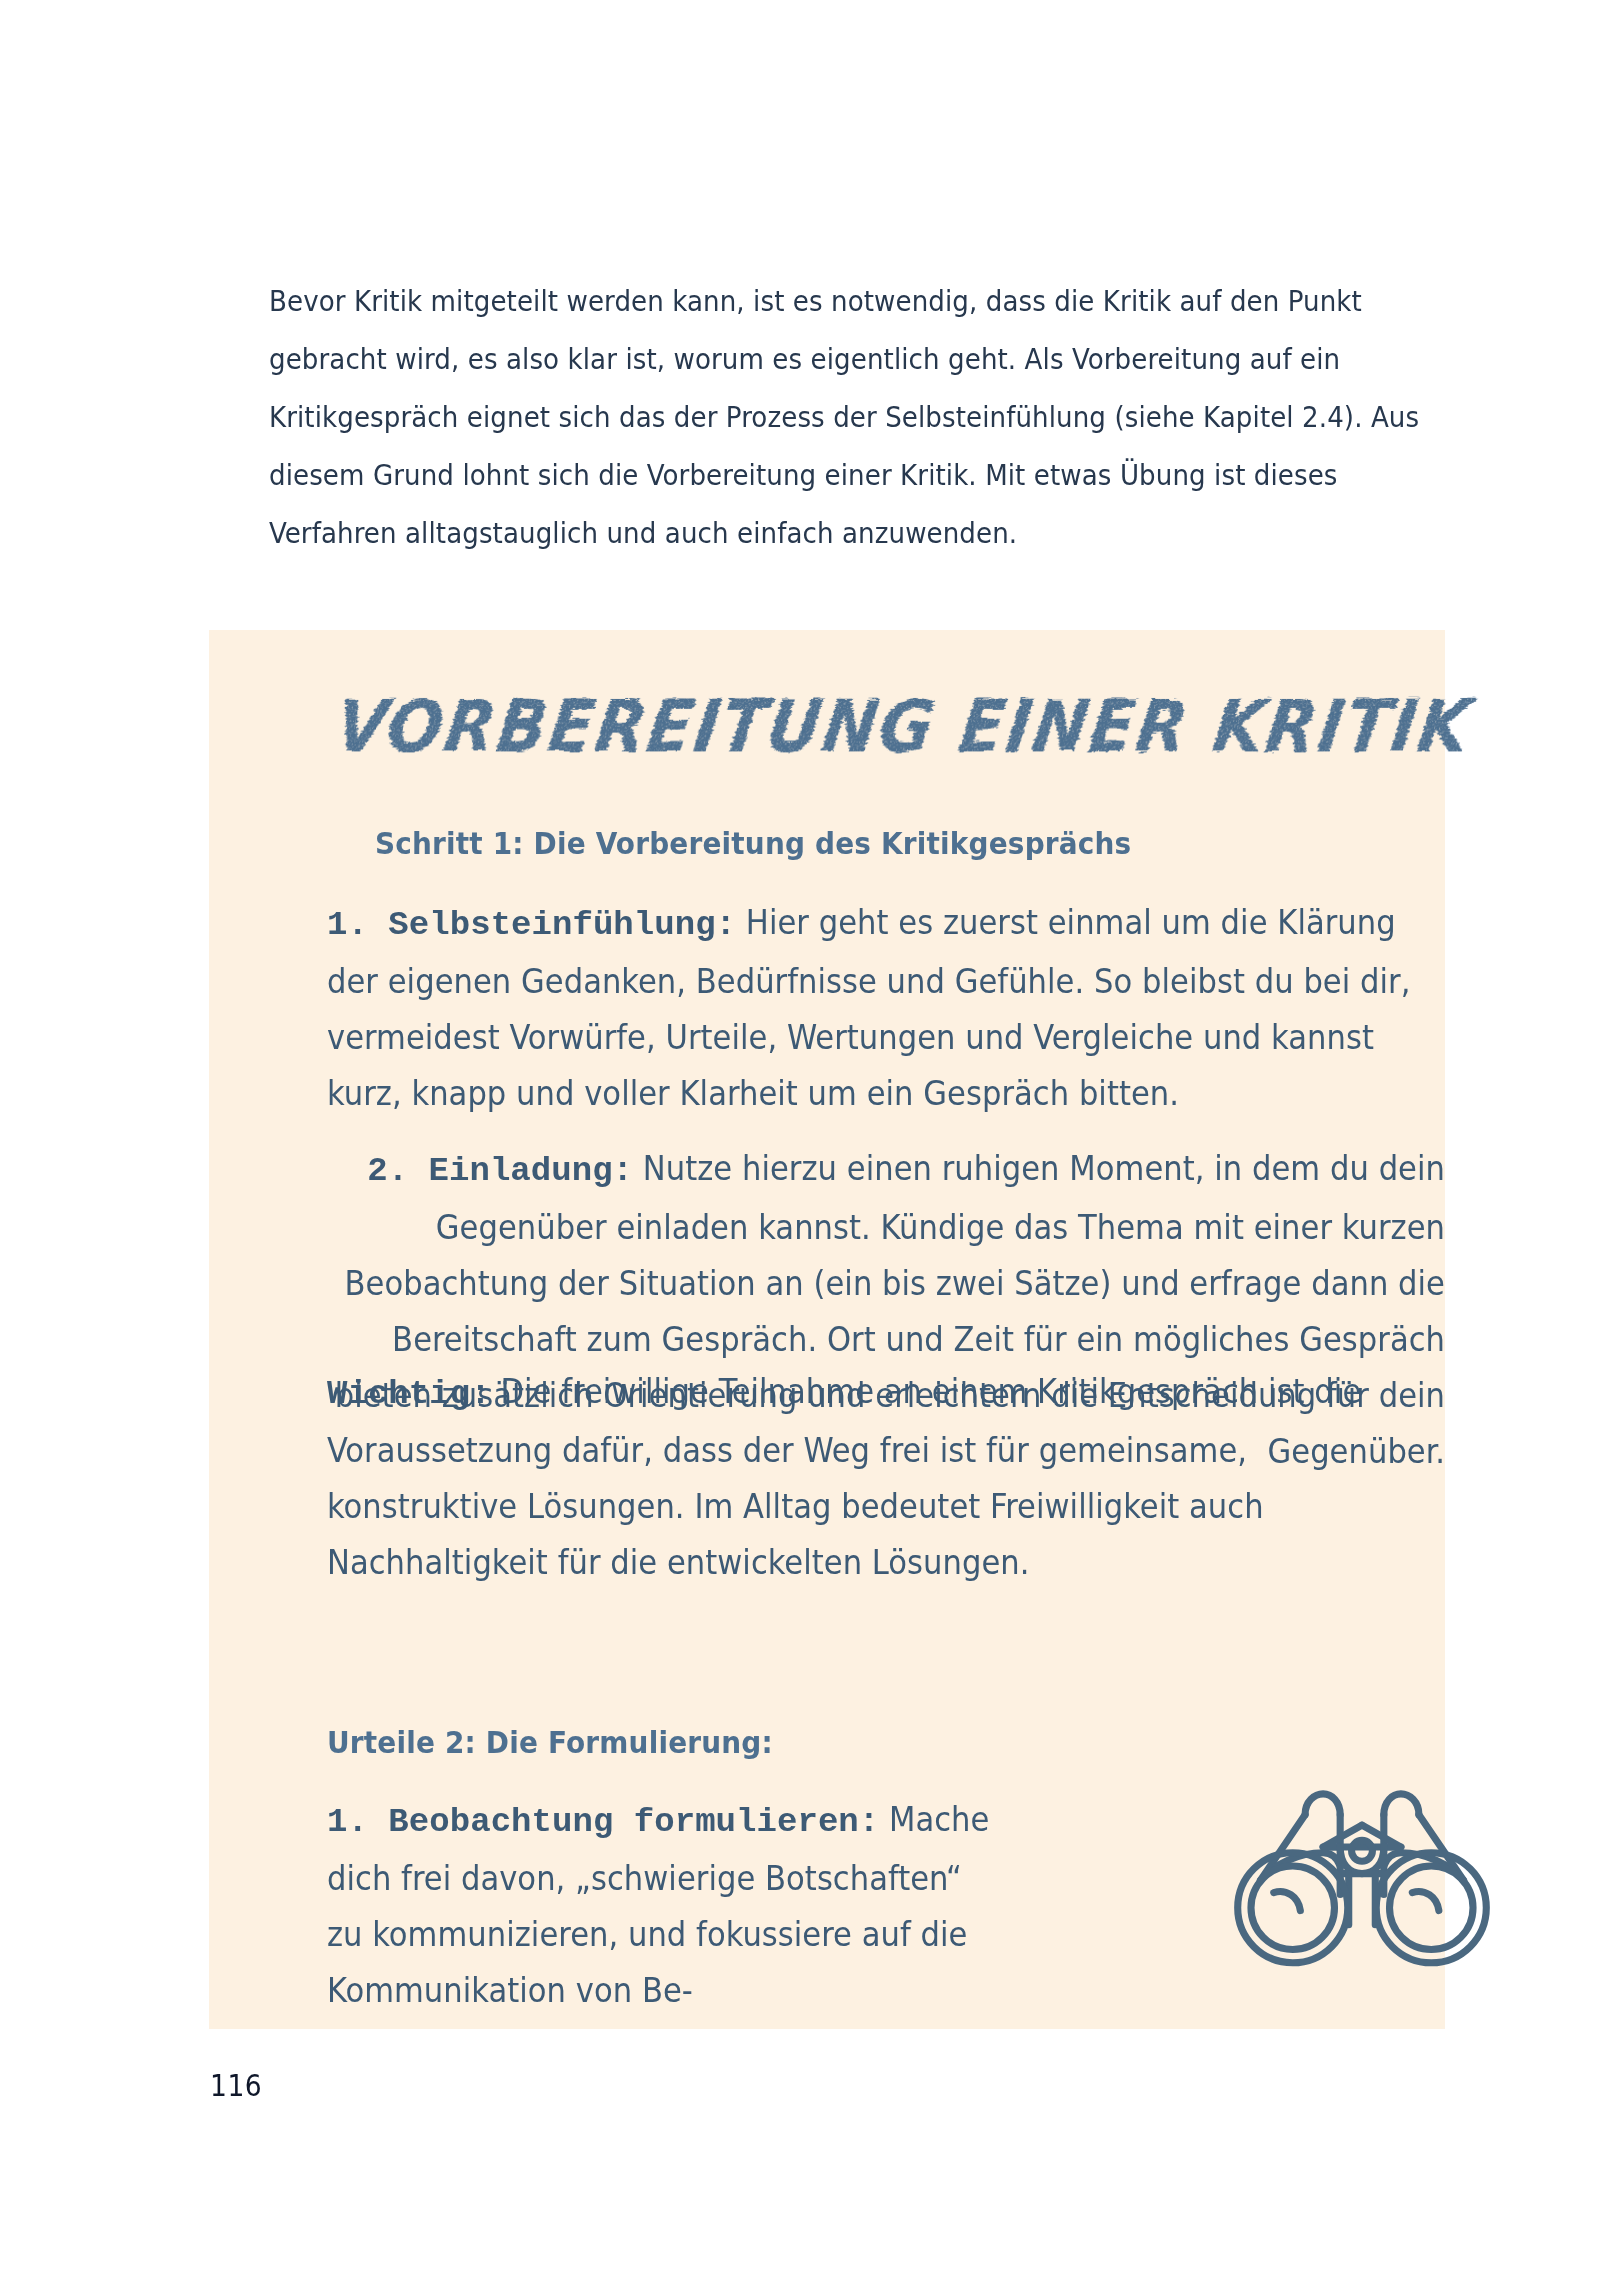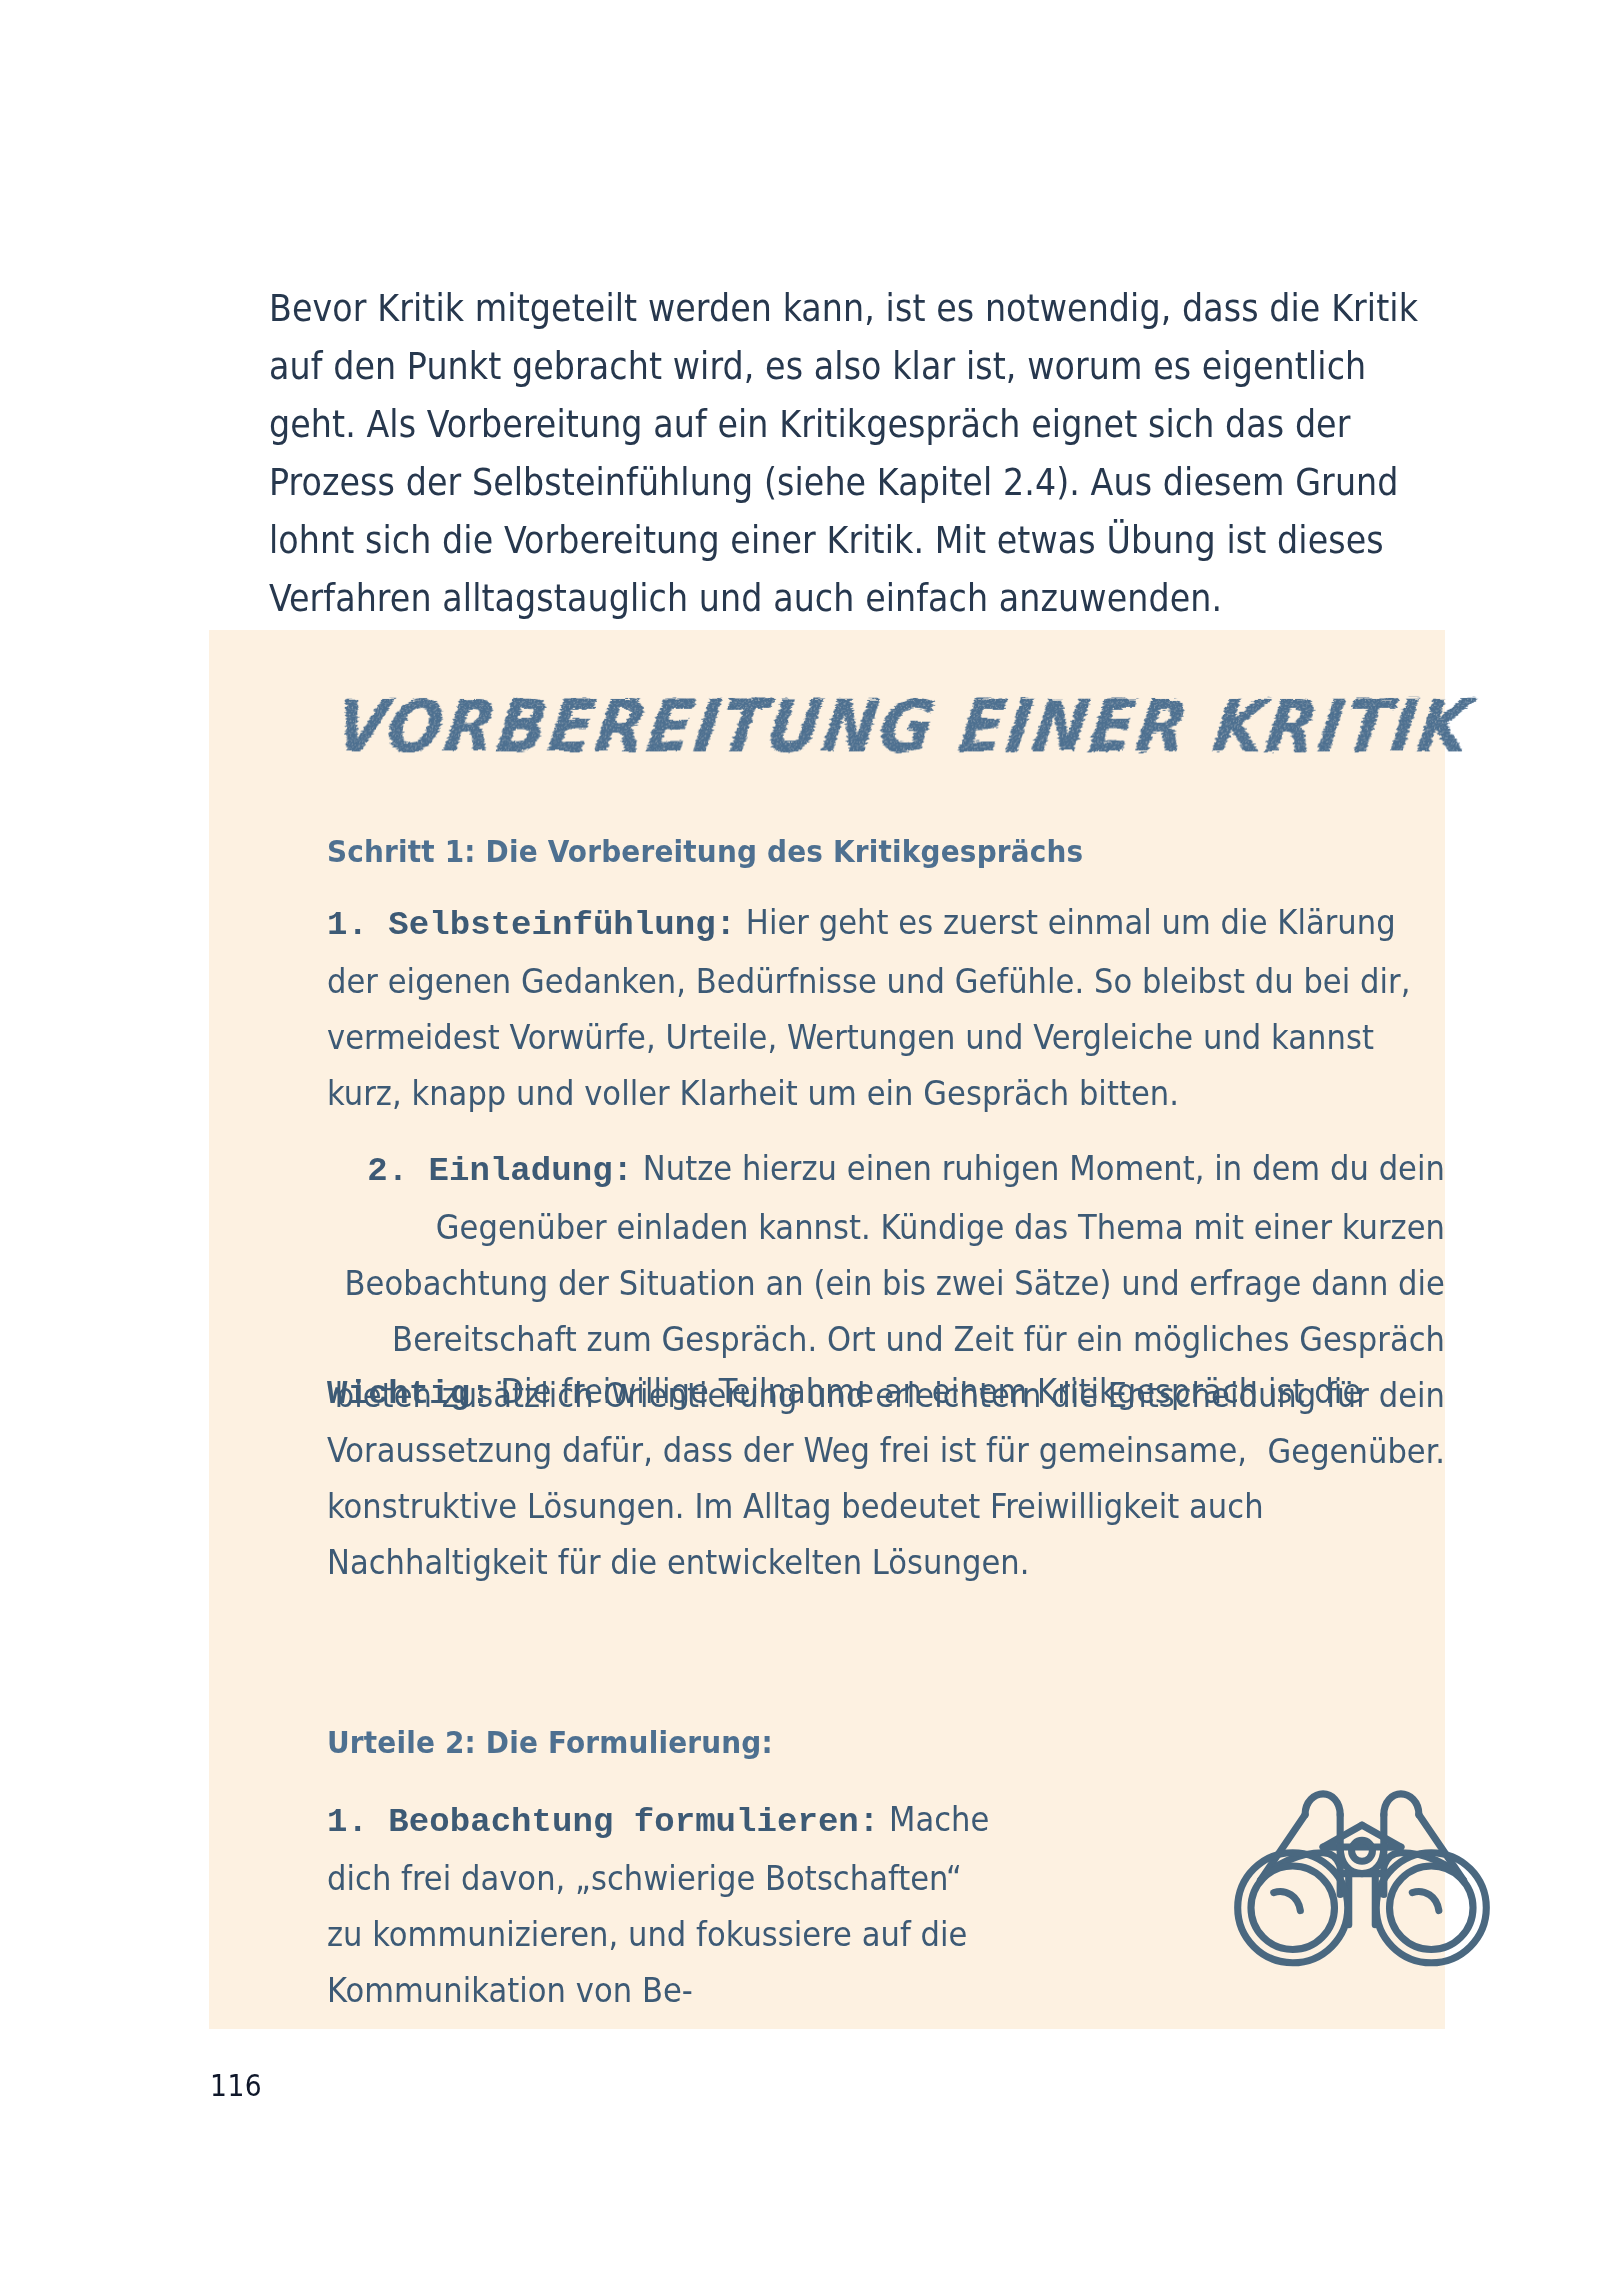--- a/index.html
+++ b/index.html
@@ -23,21 +23,21 @@
     background: #ffffff;
   }
 
   
   .intro {
     position: absolute;
     left: 269px;
     top: 243px;
     width: 1156px;
     color: #27384e;
-    font-size: 37px;
+    font-size: 29px;
     line-height: 58px;
     letter-spacing: 0.1px;
     font-stretch: condensed;
     text-align: left;
   }
 
   
   .callout {
     position: absolute;
     left: 209px;
@@ -82,21 +82,21 @@
   
   .step-heading {
     position: absolute;
     left: 59px;
     color: #4e7090;
     font-size: 31px;
     font-weight: 700;
     line-height: 38px;
     letter-spacing: 0.2px;
   }
-  .step-1 { top: 176px; }
+  .step-1 { top: 168px; margin-left: 48px; }
   .step-2 { top: 1067px; }
 
   
   .cbody {
     position: absolute;
     left: 59px;
     width: 1118px;
     color: #3d5a75;
     font-size: 34px;
     line-height: 56px;

